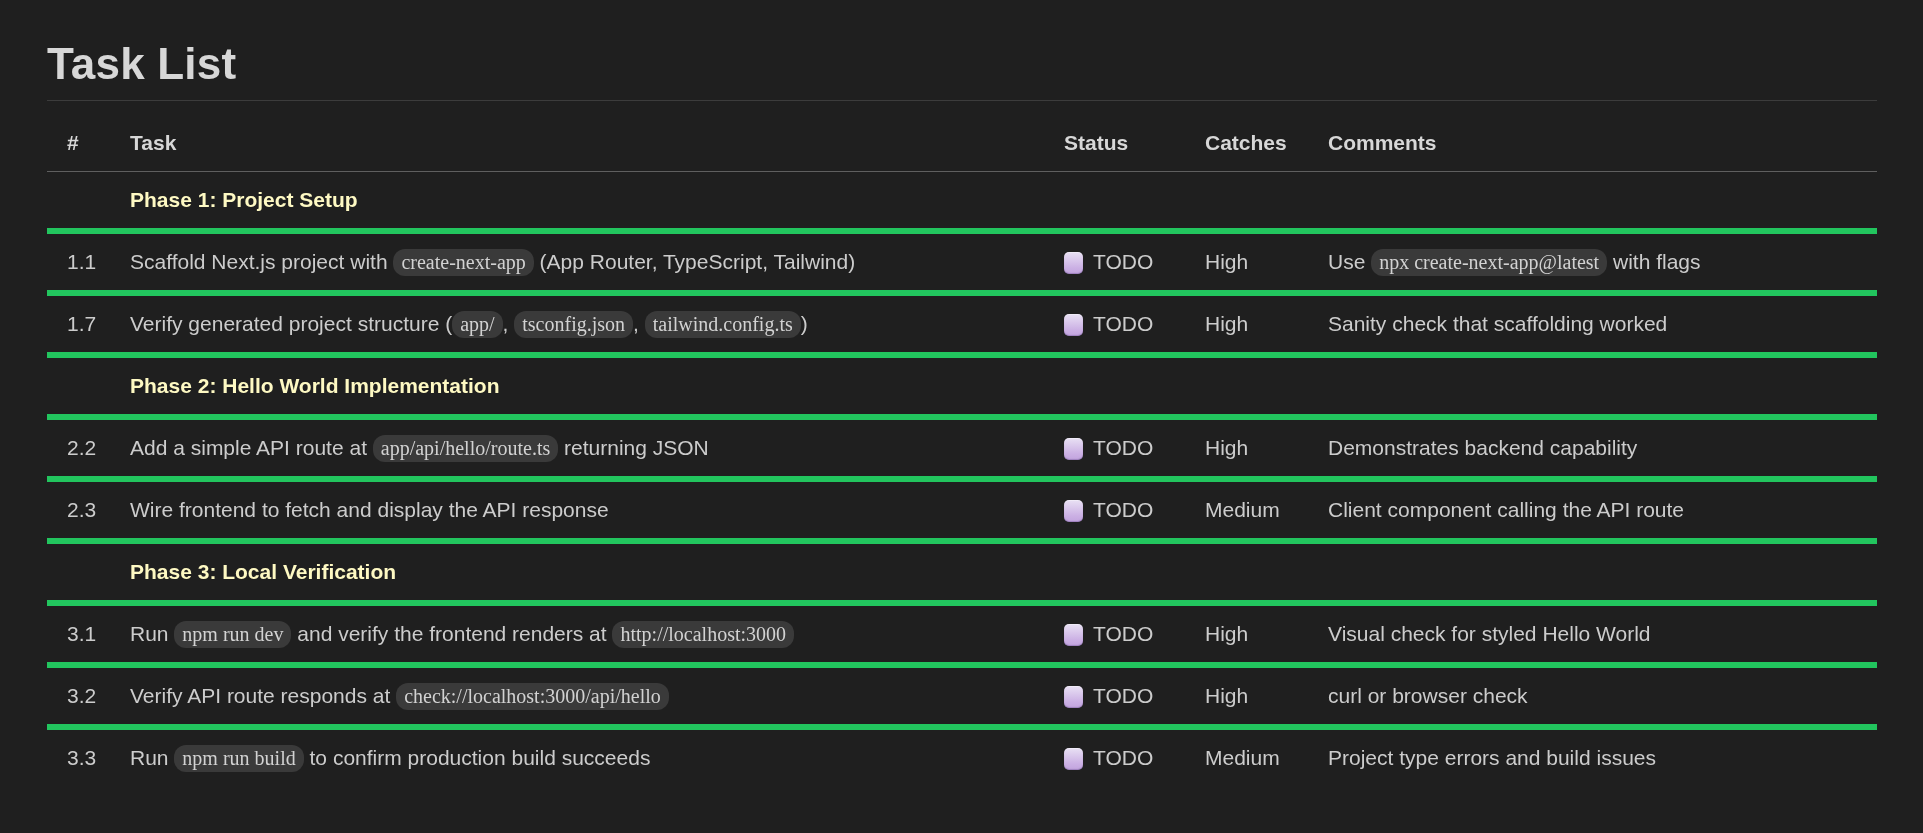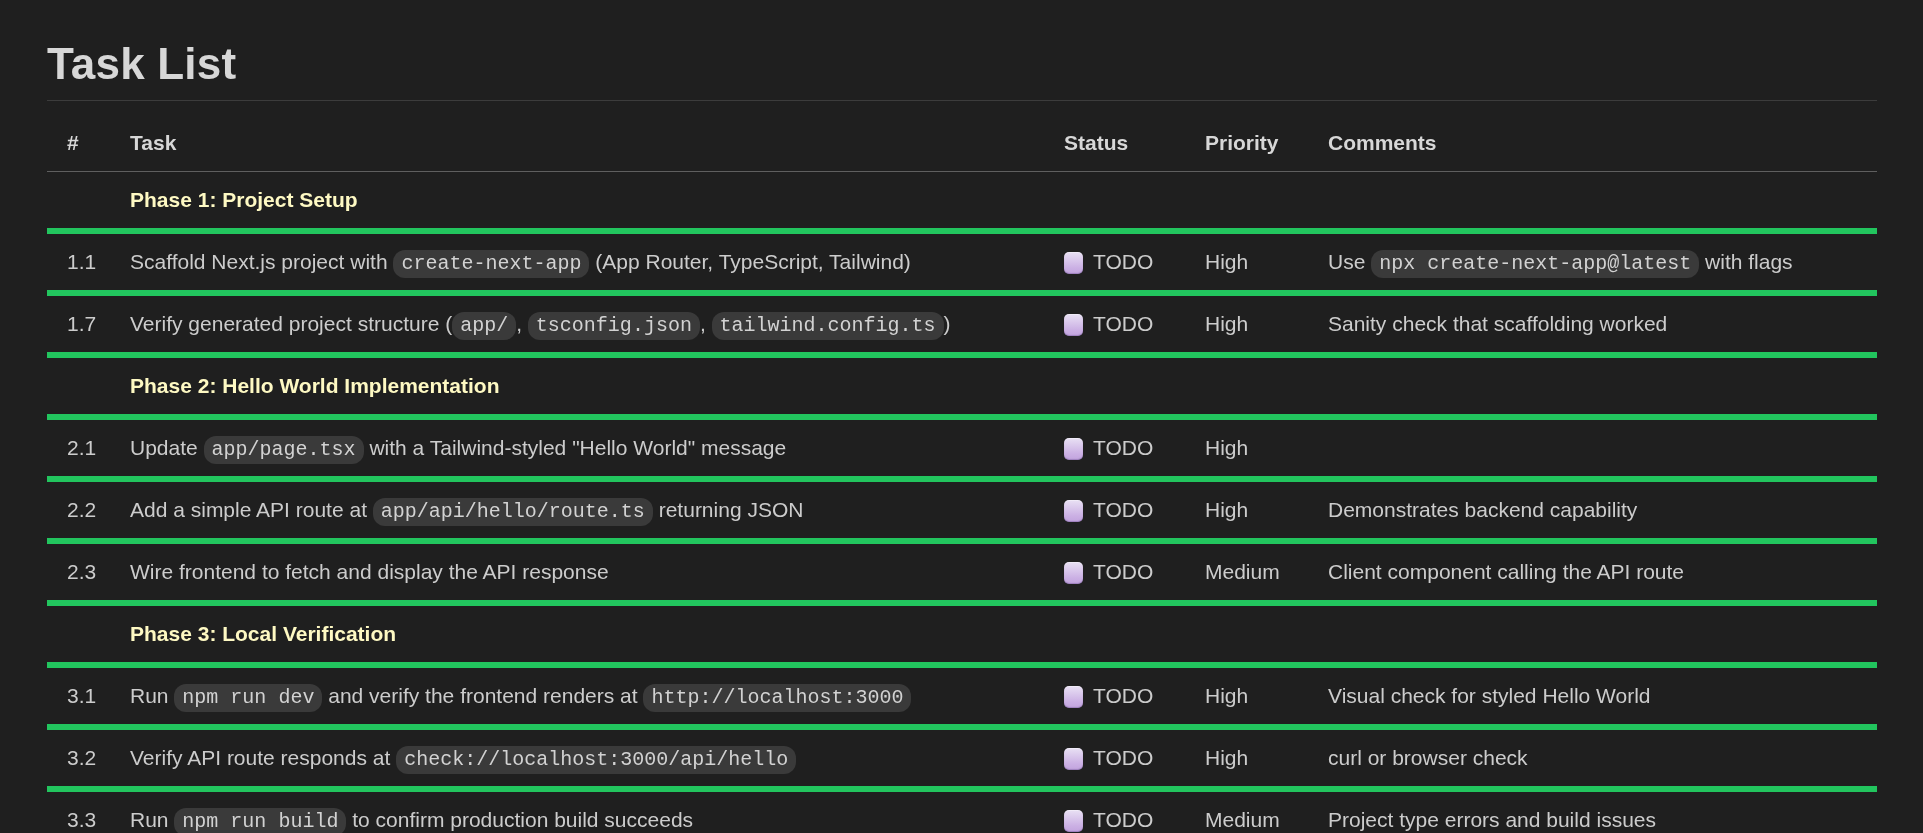--- a/index.html
+++ b/index.html
@@ -64,21 +64,21 @@
     border-bottom: 1px solid #5f5f5f;
   }
   tbody tr:not(:first-child) {
     border-top: 6px solid #22c55e;
   }
   td.phase {
     font-weight: 700;
     color: #fef9c3;
   }
   code.inline-code {
-    font-family: Liberation Mono, monospace;
+    font-family: Liberation Serif, serif;
     font-size: 20px;
     line-height: 20px;
     color: #d2d2d2;
     background: #3a3a3a;
     border-radius: 12px;
     padding: 2px 8px 3px 8px;
   }
   .todo-checkbox {
     display: inline-block;
     width: 19px;
@@ -103,21 +103,21 @@
         <col class="c-task">
         <col class="c-status">
         <col class="c-priority">
         <col class="c-comments">
     </colgroup>
     <thead>
       <tr>
         <th>#</th>
         <th>Task</th>
         <th>Status</th>
-        <th>Priority</th>
+        <th>Catches</th>
         <th>Comments</th>
       </tr>
     </thead>
     <tbody>
         <tr>
           <td></td>
           <td colspan="4" class="phase">Phase 1: Project Setup</td>
         </tr>
         <tr>
           <td>1.1</td>
@@ -129,27 +129,20 @@
         <tr>
           <td>1.7</td>
           <td>Verify generated project structure (<code class="inline-code">app/</code>, <code class="inline-code">tsconfig.json</code>, <code class="inline-code">tailwind.config.ts</code>)</td>
           <td><span class="todo-checkbox"></span><span>TODO</span></td>
           <td>High</td>
           <td>Sanity check that scaffolding worked</td>
         </tr>
         <tr>
           <td></td>
           <td colspan="4" class="phase">Phase 2: Hello World Implementation</td>
-        </tr>
-        <tr>
-          <td>2.1</td>
-          <td>Update <code class="inline-code">app/page.tsx</code> with a Tailwind-styled "Hello World" message</td>
-          <td><span class="todo-checkbox"></span><span>TODO</span></td>
-          <td>High</td>
-          <td></td>
         </tr>
         <tr>
           <td>2.2</td>
           <td>Add a simple API route at <code class="inline-code">app/api/hello/route.ts</code> returning JSON</td>
           <td><span class="todo-checkbox"></span><span>TODO</span></td>
           <td>High</td>
           <td>Demonstrates backend capability</td>
         </tr>
         <tr>
           <td>2.3</td>

